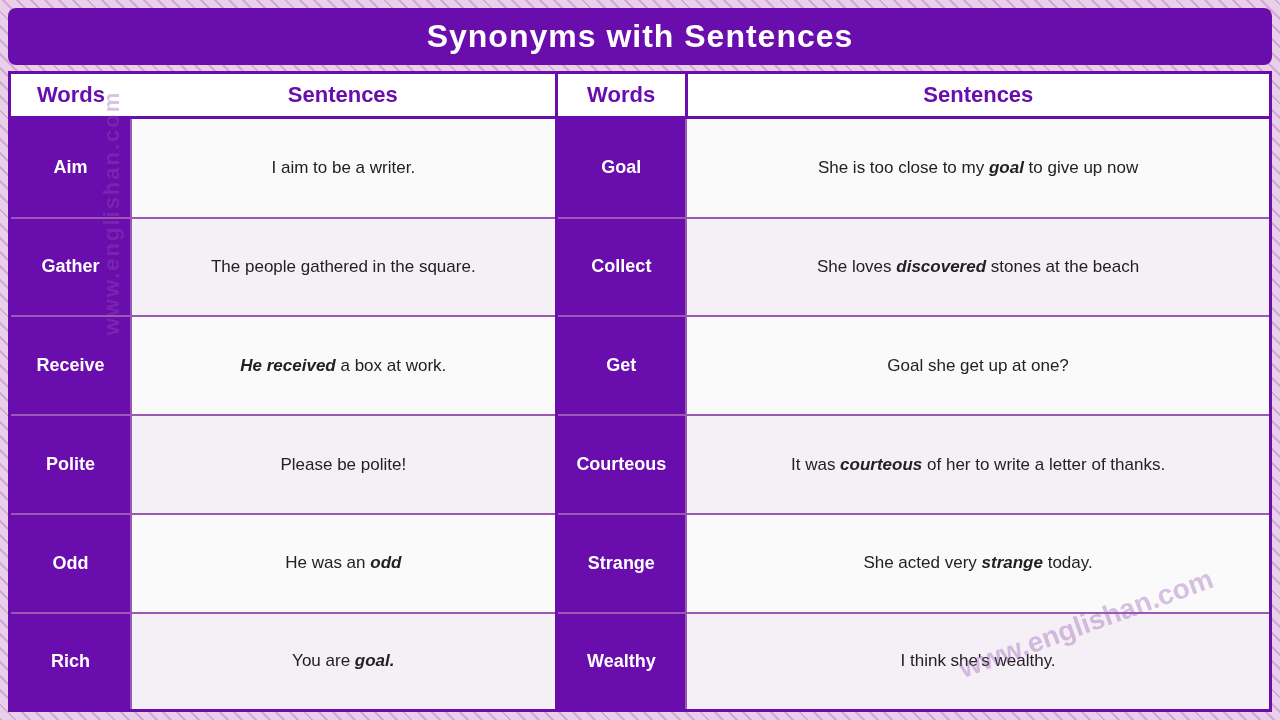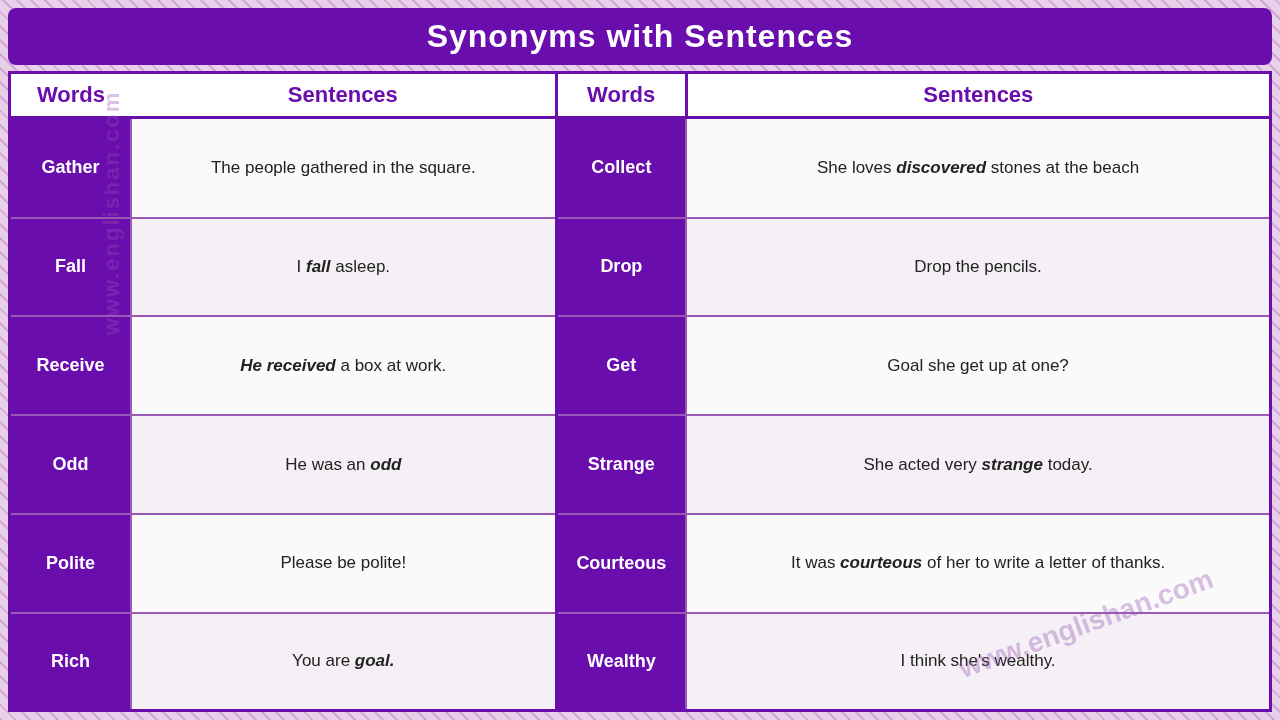--- a/index.html
+++ b/index.html
@@ -186,51 +186,51 @@
     <table>
       <thead>
         <tr class="header-row">
           <th>Words</th>
           <th>Sentences</th>
           <th>Words</th>
           <th>Sentences</th>
         </tr>
       </thead>
       <tbody id="table-body">
+      <tr>
+            <td>Aim</td>
+            <td>I aim to be a writer.</td>
+            <td>Goal</td>
+            <td>She is too close to my <em>goal</em> to give up now</td>
+          </tr>
           <tr>
             <td>Gather</td>
             <td>The people gathered in the square.</td>
             <td>Collect</td>
             <td>She loves <em>discovered</em> stones at the beach</td>
           </tr>
           <tr>
-            <td>Fall</td>
-            <td>I <em>fall</em> asleep.</td>
-            <td>Drop</td>
-            <td>Drop the pencils.</td>
-          </tr>
-          <tr>
             <td>Receive</td>
             <td><em>He received</em> a box at work.</td>
             <td>Get</td>
             <td>Goal she get up at one?</td>
           </tr>
           <tr>
+            <td>Polite</td>
+            <td>Please be polite!</td>
+            <td>Courteous</td>
+            <td>It was <em>courteous</em> of her to write a letter of thanks.</td>
+          </tr>
+          <tr>
             <td>Odd</td>
             <td>He was an <em>odd</em></td>
             <td>Strange</td>
             <td>She acted very <em>strange</em> today.</td>
           </tr>
           <tr>
-            <td>Polite</td>
-            <td>Please be polite!</td>
-            <td>Courteous</td>
-            <td>It was <em>courteous</em> of her to write a letter of thanks.</td>
-          </tr>
-          <tr>
             <td>Rich</td>
             <td>You are <em>goal.</em></td>
             <td>Wealthy</td>
             <td>I think she's wealthy.</td>
           </tr>
         </tbody>
     </table>
   </div>
 
 </div>

